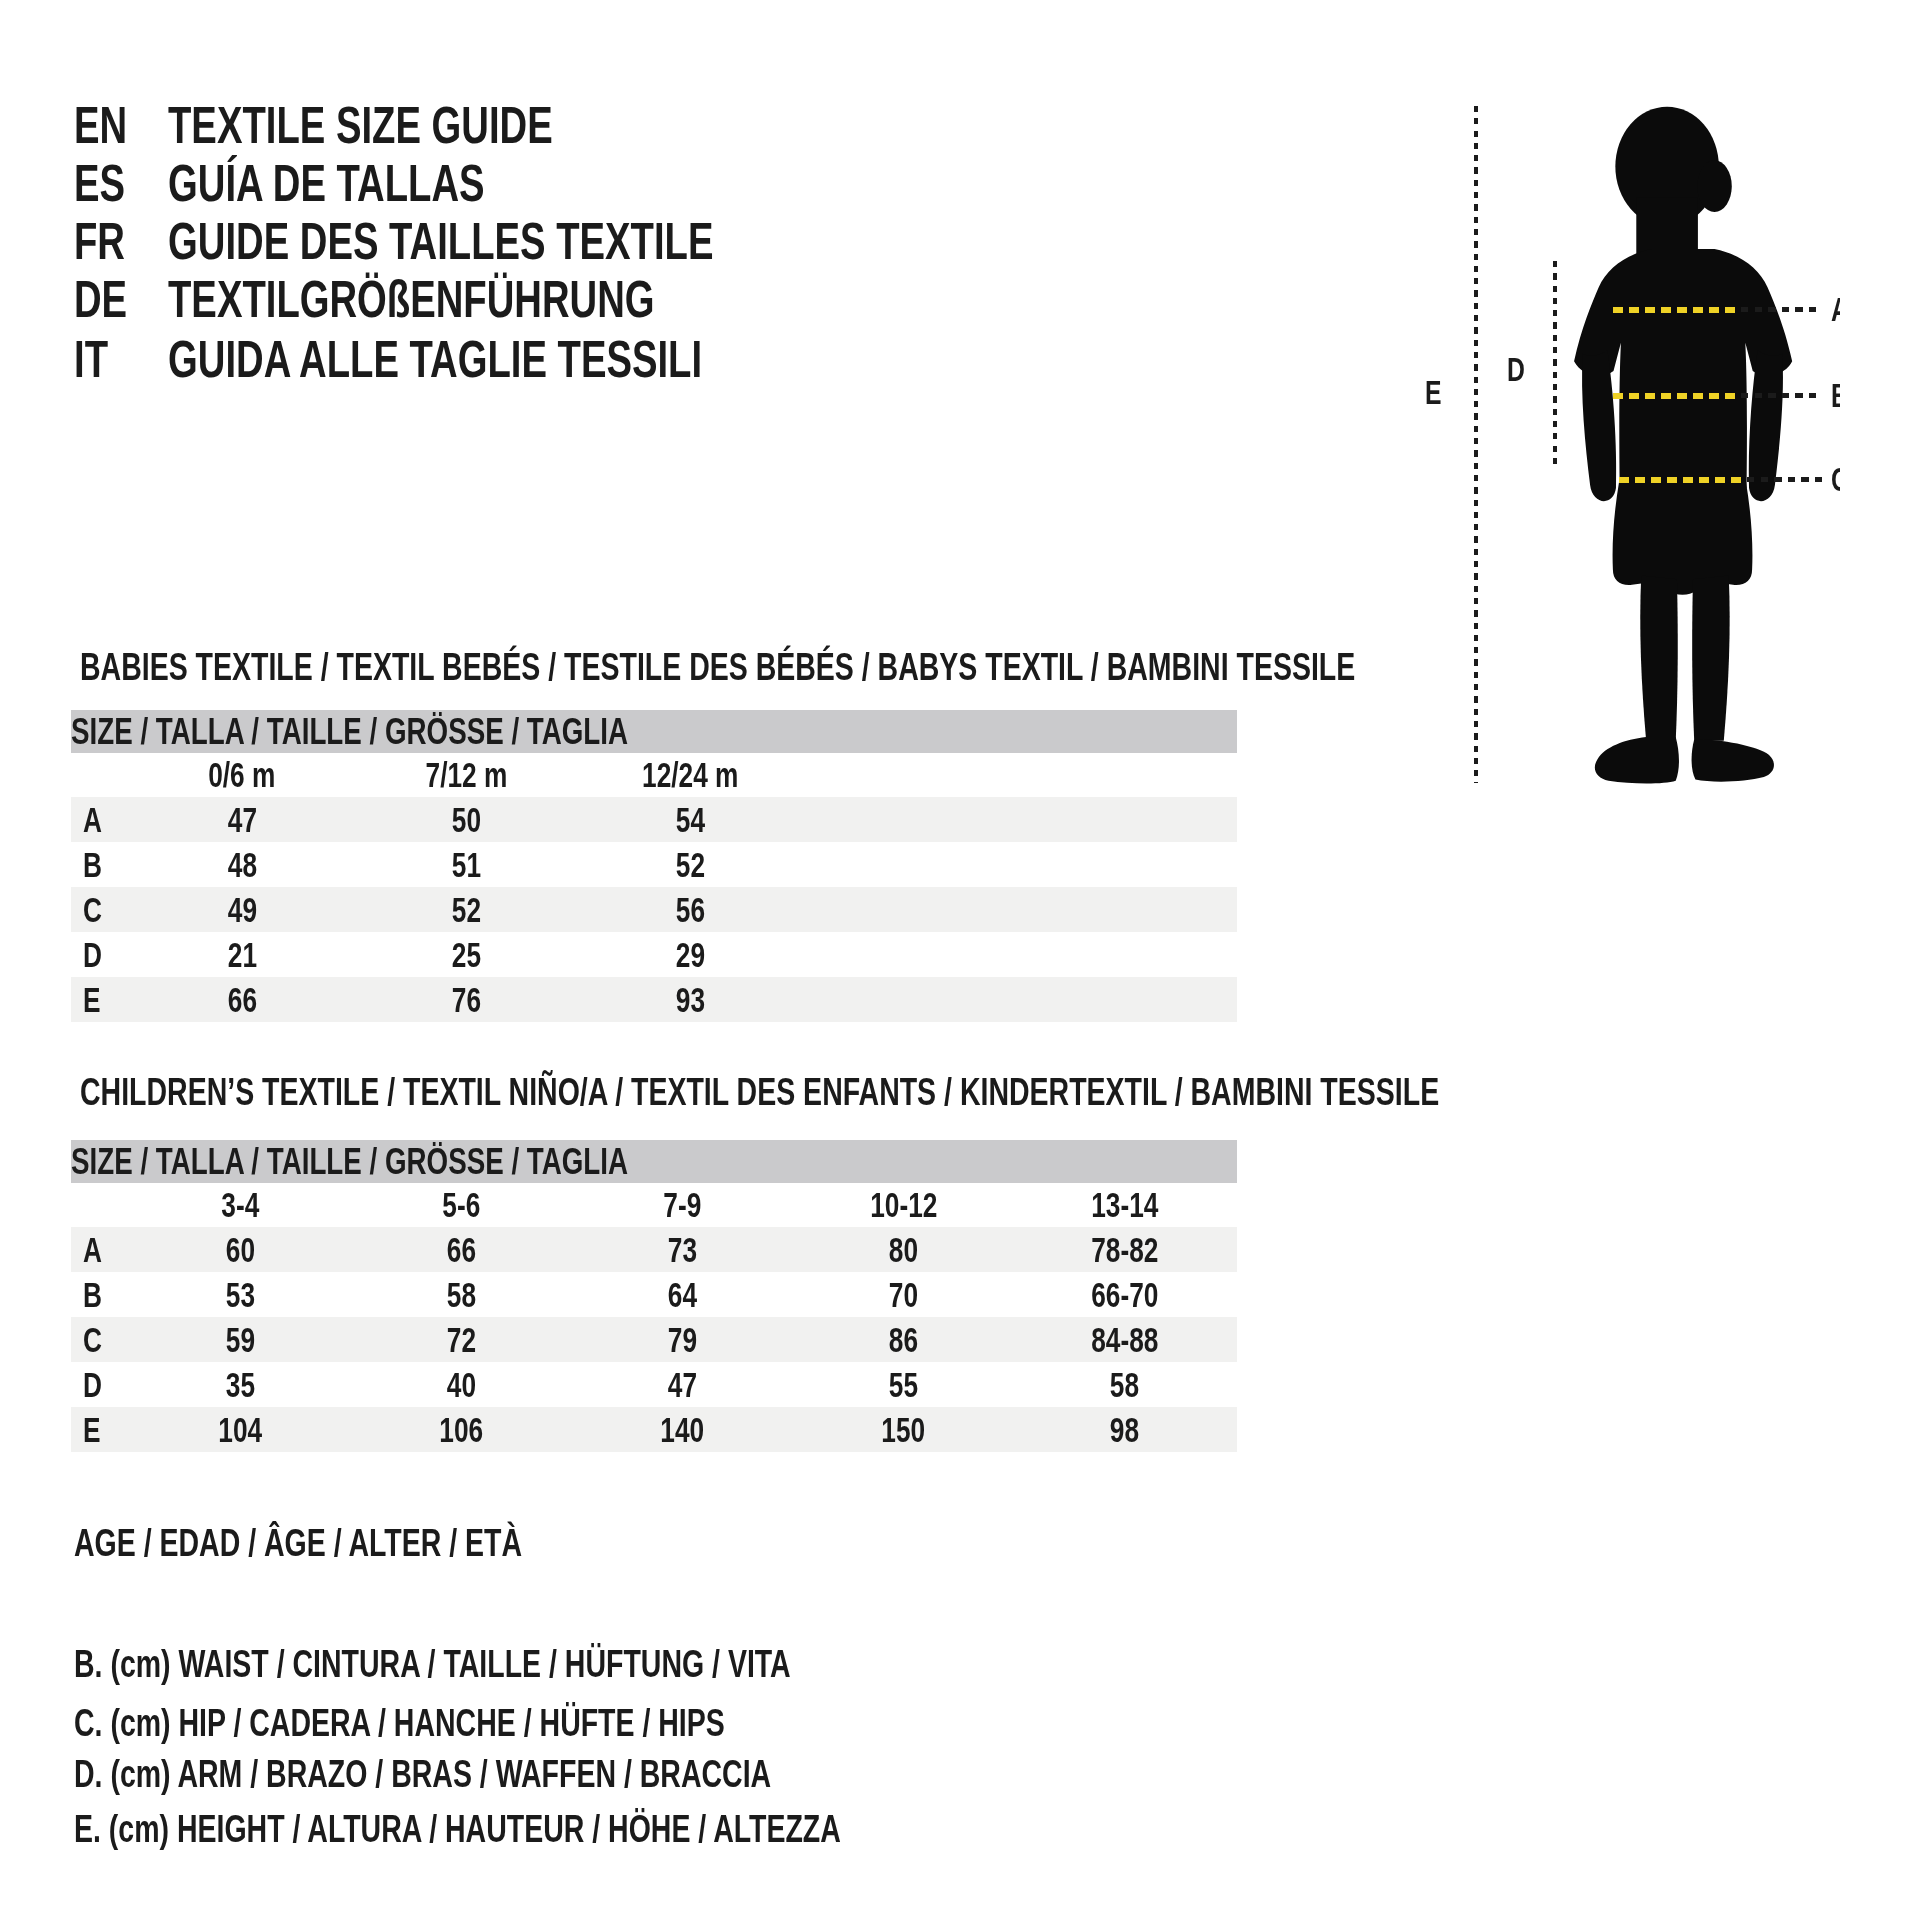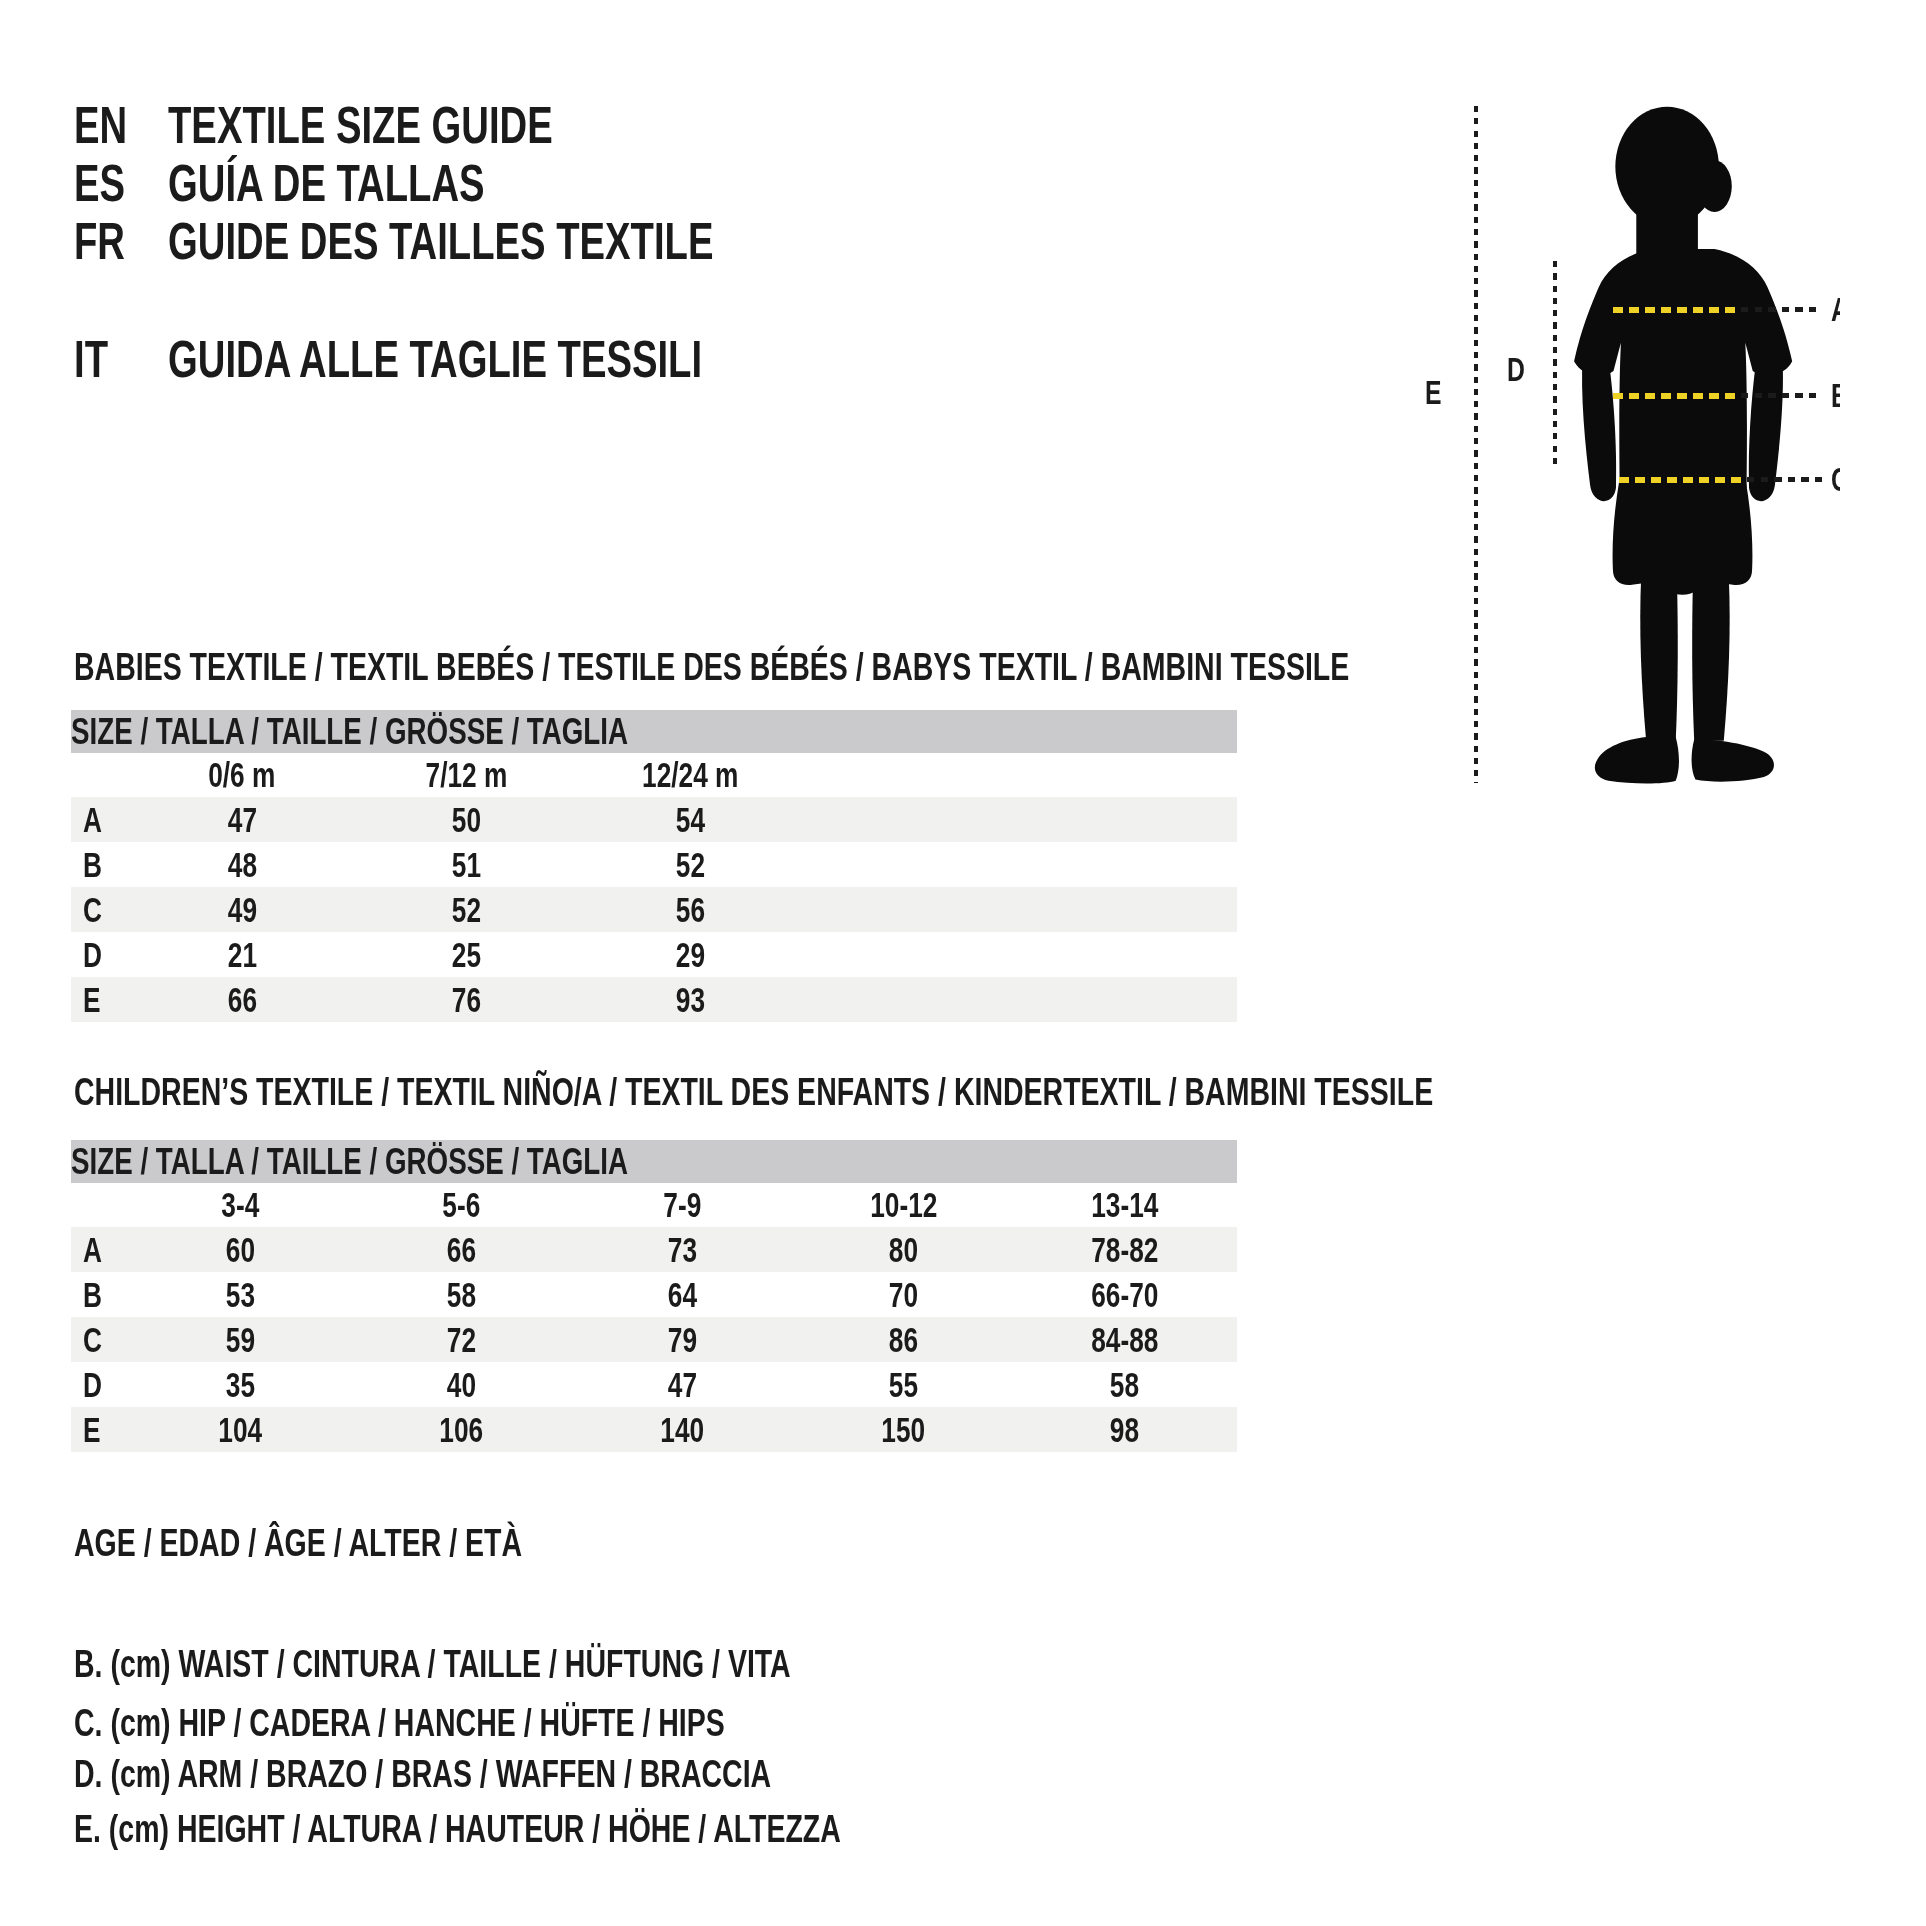--- a/index.html
+++ b/index.html
@@ -9,21 +9,21 @@
   }
   
   .tx{display:inline-block;transform:scaleX(0.75);transform-origin:0 50%;white-space:nowrap;}
   .txc{transform-origin:50% 50%;}
 
   
   .lang-row{position:absolute;left:74px;font-size:51px;line-height:51px;}
   .lang-code{display:inline-block;width:94px;}
 
   
-  .section-title{position:absolute;left:74px;font-size:38px;line-height:38px;}
+  .section-title{position:absolute;left:80px;font-size:38px;line-height:38px;}
 
   
   .sg-table{position:absolute;left:71px;width:1166px;}
   .sg-bar{height:43px;background:#cacacc;display:flex;align-items:center;
           padding-left:0;box-sizing:border-box;font-size:37px;line-height:37px;}
   .sg-cols{display:grid;align-items:center;height:44px;font-size:35px;}
   .sg-row{display:grid;align-items:center;height:45px;font-size:35px;}
   .b-grid{grid-template-columns:59px 224px 224px 224px;}
   .c-grid{grid-template-columns:59px 221px 221px 221px 221px 221px;}
   .sg-row.alt{background:#f1f1f0;}
@@ -49,20 +49,23 @@
 <div id="canvas">
 
   <div class="lang-row" style="top:100px">
     <span class="lang-code tx">EN</span><span class="tx">TEXTILE SIZE GUIDE</span>
   </div>
   <div class="lang-row" style="top:158px">
     <span class="lang-code tx">ES</span><span class="tx">GUÍA DE TALLAS</span>
   </div>
   <div class="lang-row" style="top:216px">
     <span class="lang-code tx">FR</span><span class="tx">GUIDE DES TAILLES TEXTILE</span>
+  </div>
+  <div class="lang-row" style="top:274px">
+    <span class="lang-code tx">DE</span><span class="tx">TEXTILGRÖßENFÜHRUNG</span>
   </div>
   <div class="lang-row" style="top:334px">
     <span class="lang-code tx">IT</span><span class="tx">GUIDA ALLE TAGLIE TESSILI</span>
   </div>
 
   <svg id="child-figure" viewBox="0 0 560 1105">
     <g fill="#0b0b0b">
       <ellipse cx="255" cy="98" rx="84" ry="97"></ellipse>
       <ellipse cx="332" cy="130" rx="28" ry="42"></ellipse>
       <rect x="205" y="148" width="100" height="95"></rect>

